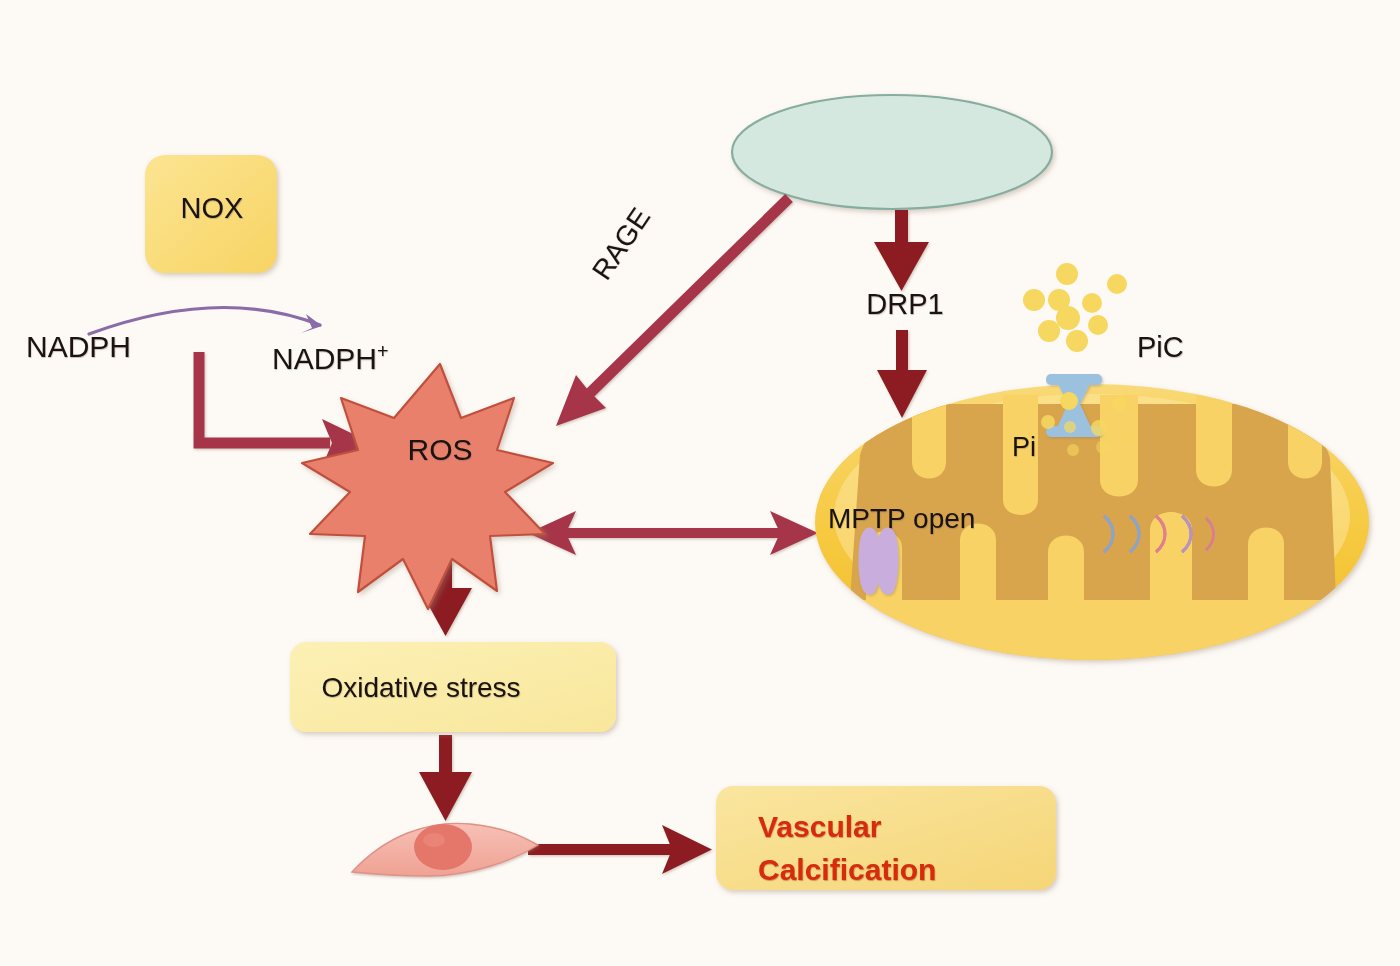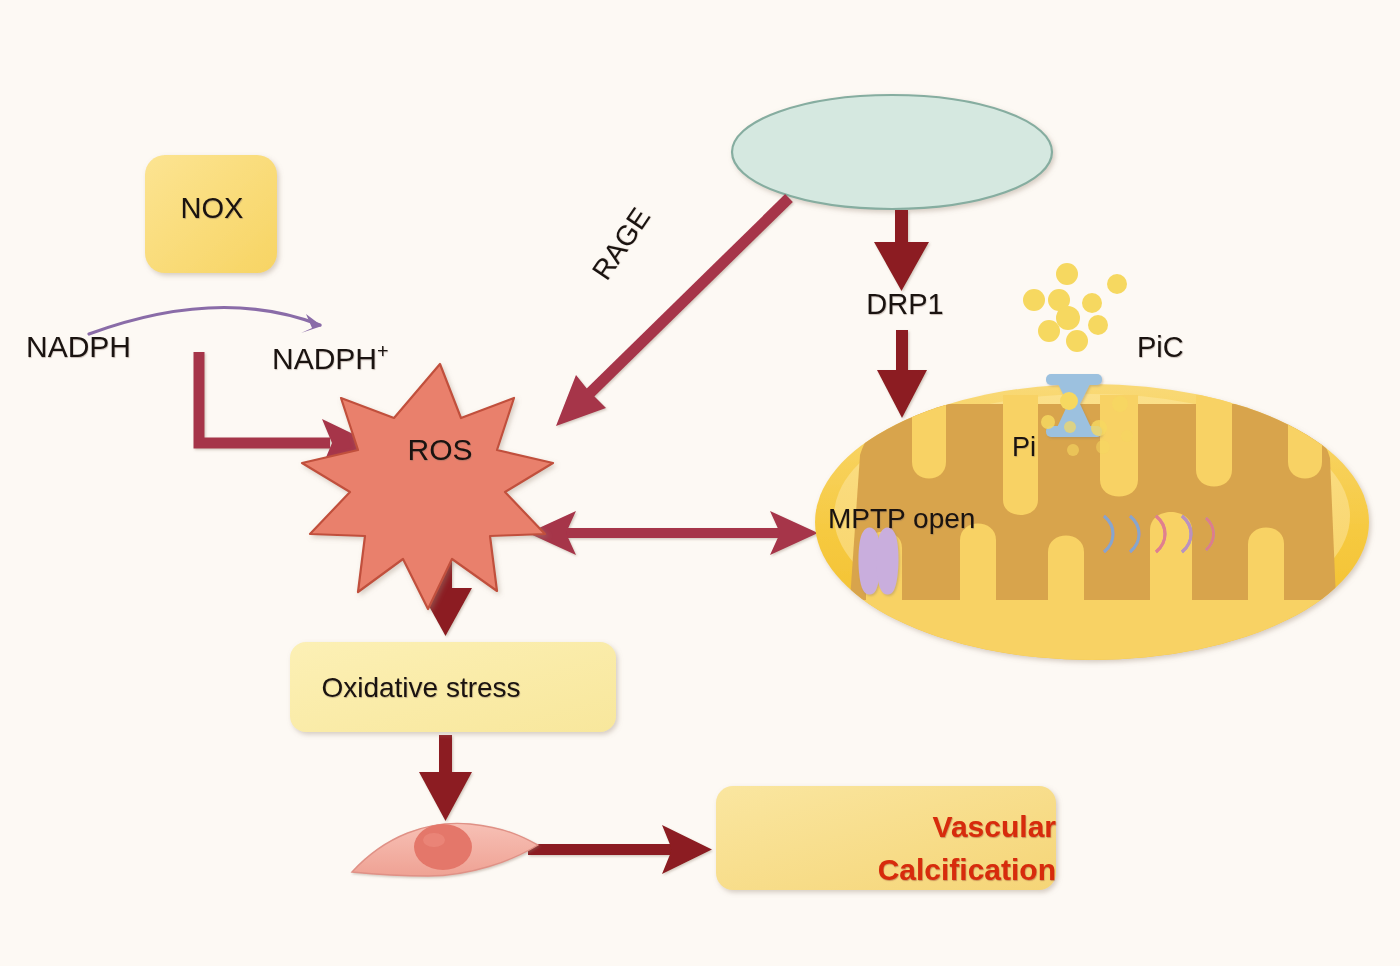--- a/index.html
+++ b/index.html
@@ -36,23 +36,23 @@
   #lbl-nadp     { left: 272px; top: 340px; font-size: 30px; }
   #lbl-rage     { left: 586px; top: 268px; font-size: 28px;
                   transform: rotate(-56deg); transform-origin: left top; }
   #lbl-drp1     { left: 845px; top: 288px; width: 120px; text-align: center; font-size: 29px; }
   #lbl-ros      { left: 370px; top: 433px; width: 140px; text-align: center; font-size: 30px; }
   #lbl-pic      { left: 1100px; top: 331px; font-size: 29px; margin-left: 37px; }
   #lbl-pi       { left: 1012px; top: 432px; font-size: 27px; }
   #lbl-mptp     { left: 828px; top: 503px; font-size: 28px; }
   #lbl-mtdna    { left: 1008px; top: 560px; font-size: 28px; }
   #lbl-ox       { left: 290px; top: 672px; width: 262px; text-align: center; font-size: 28px; }
-  #lbl-vc       { left: 716px; top: 806px; width: 340px; text-align: right;
+  #lbl-vc       { left: 716px; top: 806px; width: 340px; text-align: left;
                   font-size: 30px; font-weight: bold; color: #D72B0C; line-height: 1.42;
-                  text-shadow: 0.6px 0.6px 1px rgba(150,60,40,0.45); }
+                  text-shadow: 0.6px 0.6px 1px rgba(150,60,40,0.45); padding-left: 42px; }
   .sup { font-size: 0.66em; vertical-align: super; }
 </style>
 </head>
 <body>
 
 <div id="canvas">
 
   <svg id="vec" viewBox="0 0 1400 966" xmlns="http://www.w3.org/2000/svg">
     <defs>
       <linearGradient id="gradMitoOuter" x1="0" y1="0" x2="0" y2="1">

